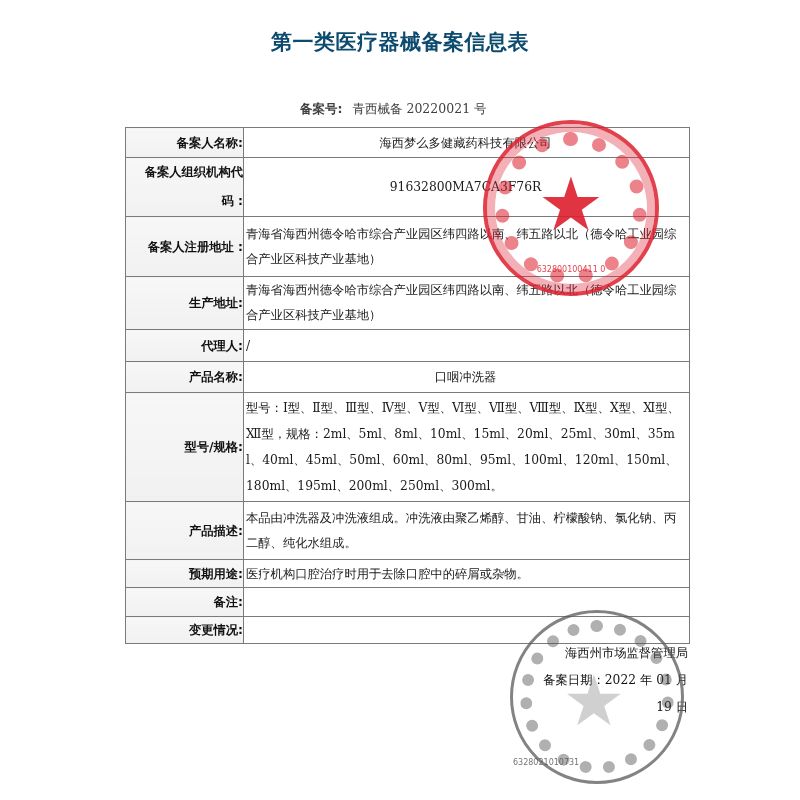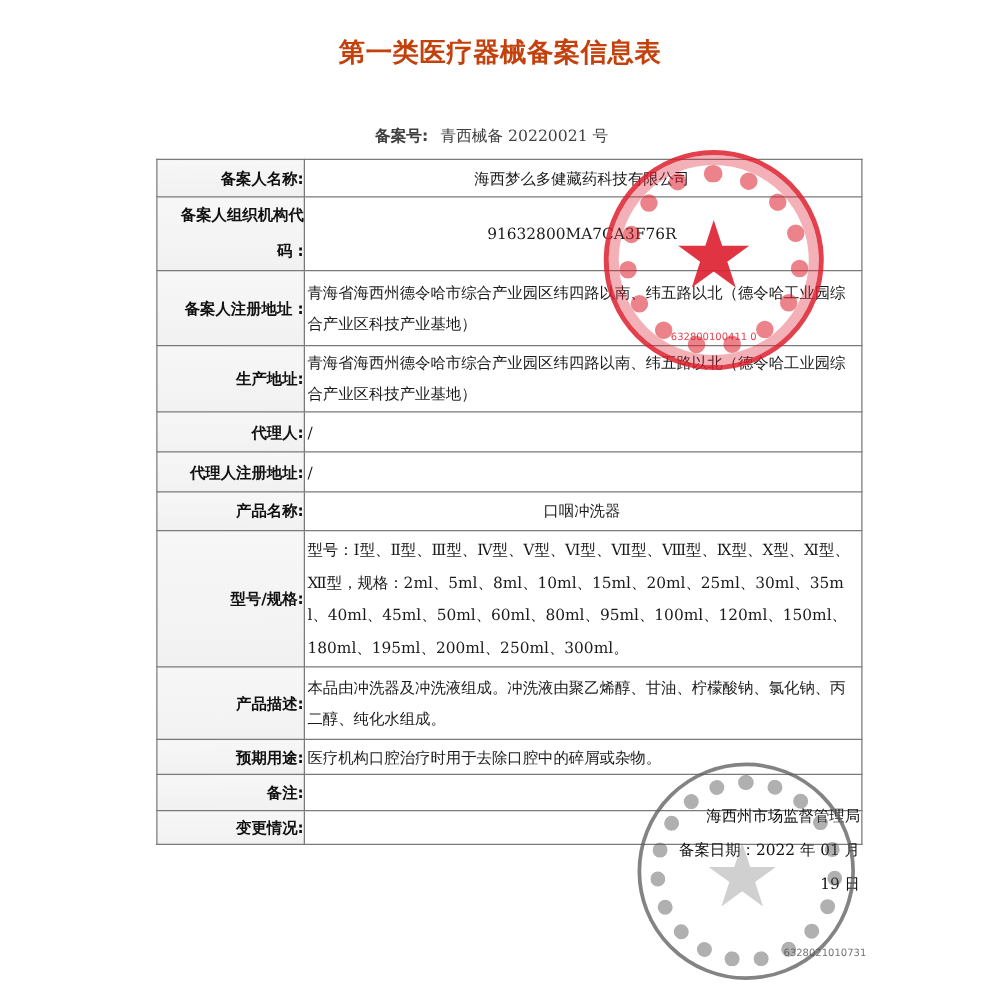--- a/index.html
+++ b/index.html
@@ -1,39 +1,39 @@
 <!DOCTYPE html>
 <html><head>
 <meta charset="utf-8">
 <style>
   html, body { margin:0; padding:0; background:#ffffff; }
   body { width:800px; height:800px; position:relative; overflow:hidden;
          font-family: "DejaVu Serif", "Liberation Serif", serif; color:#1a1a1a; }
   .title { position:absolute; left:0; top:28px; width:800px; text-align:center;
-           font-family:"DejaVu Sans", "Liberation Sans", sans-serif; font-size:21px; font-weight:bold; color:#c2410c; letter-spacing:0.5px; }
+           font-family:"DejaVu Sans", "Liberation Sans", sans-serif; font-size:21px; font-weight:bold; color:#0c4a6e; letter-spacing:0.5px; }
   .record-no { position:absolute; left:300px; top:101px; font-size:12.5px; color:#404040; }
   .record-no .lbl { font-weight:bold; font-family:"DejaVu Sans", "Liberation Sans", sans-serif; }
   .record-no .val { margin-left:6px; }
   table.form { position:absolute; left:125px; top:127px; width:565px; border-collapse:collapse; table-layout:fixed;padding-left:28px; }
   table.form td { border:1px solid #7a7a7a; padding:0; font-size:12.3px; line-height:24px; vertical-align:middle; }
   td.label { width:117px; text-align:right; font-weight:bold; font-family:"DejaVu Sans", "Liberation Sans", sans-serif; font-size:12.3px; padding-right:1px; color:#111;
              background:linear-gradient(180deg, #f7f7f7, #f1f1f1); }
   td.value { padding-left:2px !important; padding-right:4px !important; }
   td.center { text-align:center; }
   .stamp { position:absolute; border-radius:50%; pointer-events:none; }
   .stamp-red { left:483px; top:120px; width:168px; height:168px; border:4px solid rgba(220,30,45,0.85);
                box-shadow: inset 0 0 0 5px rgba(255,255,255,0), inset 0 0 0 8px rgba(220,30,45,0.35); }
   .stamp-red .star { position:absolute; left:50%; top:50%; transform:translate(-50%,-55%); font-size:74px; color:rgba(222,30,45,0.9); line-height:1; font-family:"DejaVu Sans", sans-serif; }
   .stamp-red .ring-text { position:absolute; left:8px; top:8px; right:8px; bottom:8px; border-radius:50%;
              border:14px dotted rgba(220,30,45,0.55); }
   .stamp-red .code { position:absolute; left:0; width:100%; bottom:18px; text-align:center; font-size:8px; color:rgba(220,30,45,0.85); font-family:"DejaVu Sans", sans-serif; }
   .stamp-gray { left:510px; top:610px; width:168px; height:168px; border:3px solid rgba(90,90,90,0.75); }
   .stamp-gray .star { position:absolute; left:50%; top:50%; transform:translate(-55%,-45%); font-size:70px; color:rgba(120,120,120,0.35); line-height:1; font-family:"DejaVu Sans", sans-serif; }
   .stamp-gray .ring-text { position:absolute; left:7px; top:7px; right:7px; bottom:7px; border-radius:50%; border:12px dotted rgba(80,80,80,0.45); }
-  .stamp-gray .code { position:absolute; left:12px; width:100%; bottom:14px; text-align:right; font-size:8px; color:rgba(80,80,80,0.8); font-family:"DejaVu Sans", sans-serif; }
+  .stamp-gray .code { position:absolute; left:0; width:100%; bottom:14px; text-align:left; font-size:8px; color:rgba(80,80,80,0.8); font-family:"DejaVu Sans", sans-serif; }
   .agency-block { position:absolute; left:524px; top:640px; width:164px; text-align:right; font-size:12.3px; line-height:27px; color:#111; }
 </style>
 </head>
 <body>
 
 <div class="title">第一类医疗器械备案信息表</div>
 
 <div class="record-no">
   <span class="lbl">备案号:</span>
   <span class="val">青西械备 20220021 号</span>
@@ -55,24 +55,20 @@
   <tr style="height:60px">
     <td class="label">备案人注册地址 :</td>
     <td class="value" style="line-height:25px;">青海省海西州德令哈市综合产业园区纬四路以南、纬五路以北（德令哈工业园综合产业区科技产业基地）</td>
   </tr>
   <tr style="height:53px">
     <td class="label">生产地址:</td>
     <td class="value" style="line-height:25px;">青海省海西州德令哈市综合产业园区纬四路以南、纬五路以北（德令哈工业园综合产业区科技产业基地）</td>
   </tr>
   <tr style="height:32px">
     <td class="label">代理人:</td>
-    <td class="value">/</td>
-  </tr>
-  <tr style="height:32px">
-    <td class="label">代理人注册地址:</td>
     <td class="value">/</td>
   </tr>
   <tr style="height:31px">
     <td class="label">产品名称:</td>
     <td class="value center">口咽冲洗器</td>
   </tr>
   <tr style="height:109px">
     <td class="label">型号/规格:</td>
     <td class="value" style="line-height:26px; word-break:break-all;">型号：Ⅰ型、Ⅱ型、Ⅲ型、Ⅳ型、Ⅴ型、Ⅵ型、Ⅶ型、Ⅷ型、Ⅸ型、Ⅹ型、Ⅺ型、Ⅻ型，规格：2ml、5ml、8ml、10ml、15ml、20ml、25ml、30ml、35ml、40ml、45ml、50ml、60ml、80ml、95ml、100ml、120ml、150ml、180ml、195ml、200ml、250ml、300ml。</td>
   </tr>

